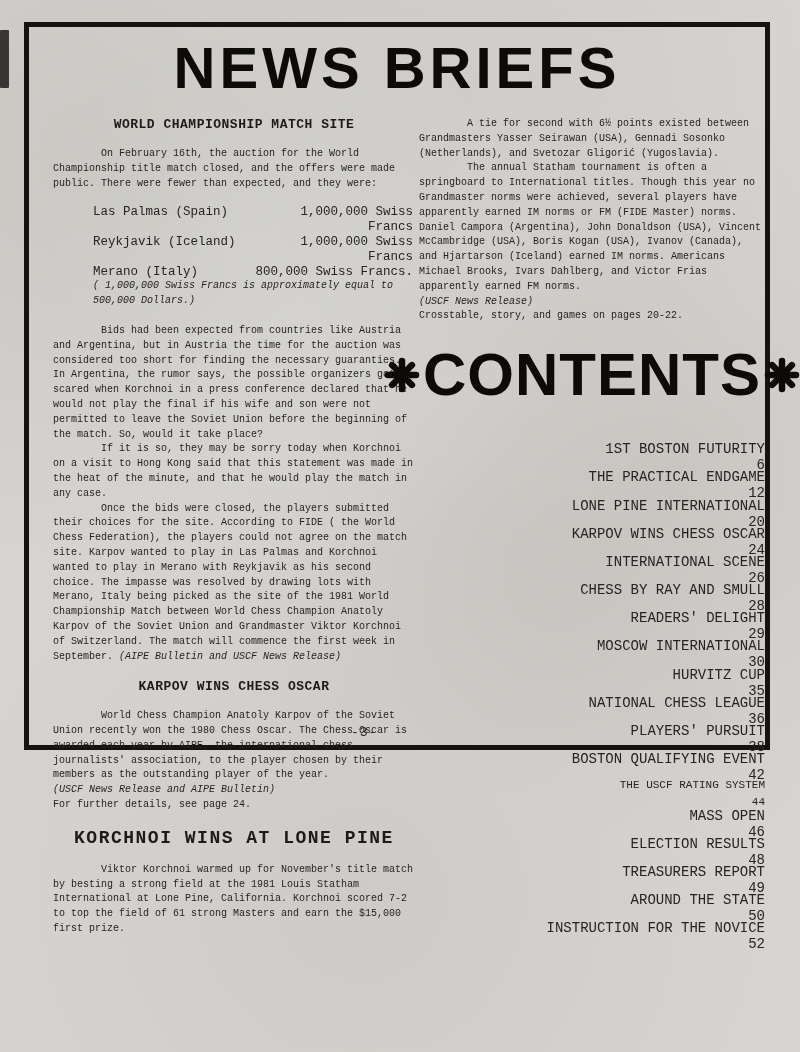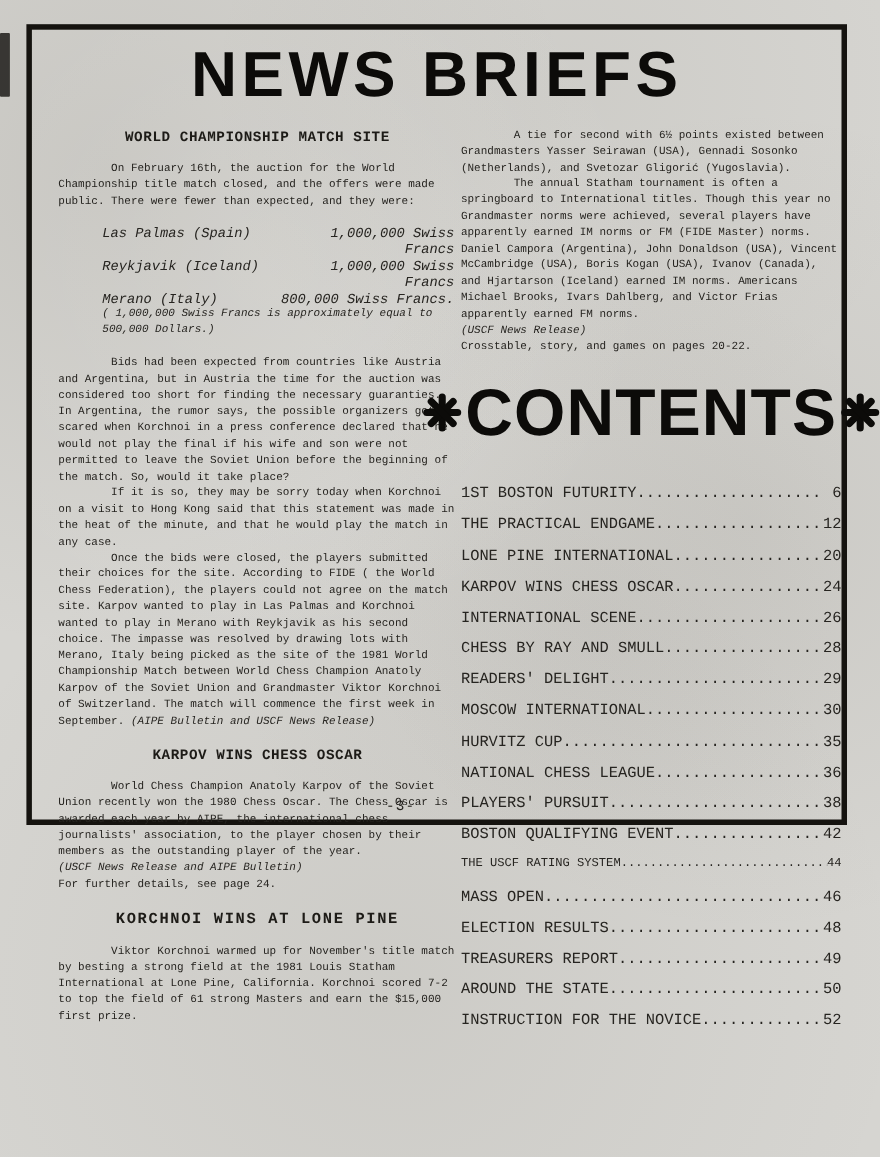--- a/index.html
+++ b/index.html
@@ -43,38 +43,38 @@
   .col-left{width:372px;padding-left:10px;flex:none;}
   .col-right{width:346px;margin-left:4px;flex:none;}
   p{margin:0;font-size:10px;line-height:14.8px;}
   .indent{text-indent:48px;}
   .gap{margin-top:15px;}
   .sec-h{
     text-align:center;font-size:13px;letter-spacing:.5px;
     margin:15px 0;color:#1d1b17;
   }
   .sec-h.first{margin-top:0;}
-  .sec-h.spread{font-size:14px;letter-spacing:1.5px;}
+  .sec-h.spread{font-size:18px;letter-spacing:1.5px;}
   .italic{font-style:italic;}
   i{font-style:italic;}
   .bids{margin:14px 0 0 40px;width:320px;font-size:12.5px;line-height:14.8px;}
-  .bid-row{display:flex;font-style:italic;}
+  .bid-row{display:flex;}
   .bid-site{flex:none;width:160px;}
   .bid-amount{flex:1;text-align:right;}
   .bid-note{margin-left:40px;width:320px;font-style:italic;}
   .contents-head{
     display:flex;align-items:center;justify-content:center;gap:3px;
     margin-top:16px;
     font-family:"Liberation Sans","DejaVu Sans",sans-serif;
     font-weight:bold;font-size:60px;letter-spacing:1px;
     color:var(--heading-ink);white-space:nowrap;
   }
   .ast{width:36px;height:36px;flex:none;}
   .toc{margin-top:32px;font-size:14px;}
-  .toc-row{display:flex;align-items:flex-start;height:28.2px;white-space:nowrap;}
+  .toc-row{display:flex;align-items:flex-end;height:28.2px;white-space:nowrap;flex-direction:column;}
   .toc-label{flex:none;}
   .toc-dots{flex:1;overflow:hidden;}
   .toc-dots::after{content:"...................................................................";}
   .toc-page{flex:none;min-width:2ch;text-align:right;}
   .toc-row.toc-small{font-size:11px;}
   .pagenum{
     position:absolute;left:322px;bottom:5px;
     font-size:13px;letter-spacing:1px;
   }
 </style>

